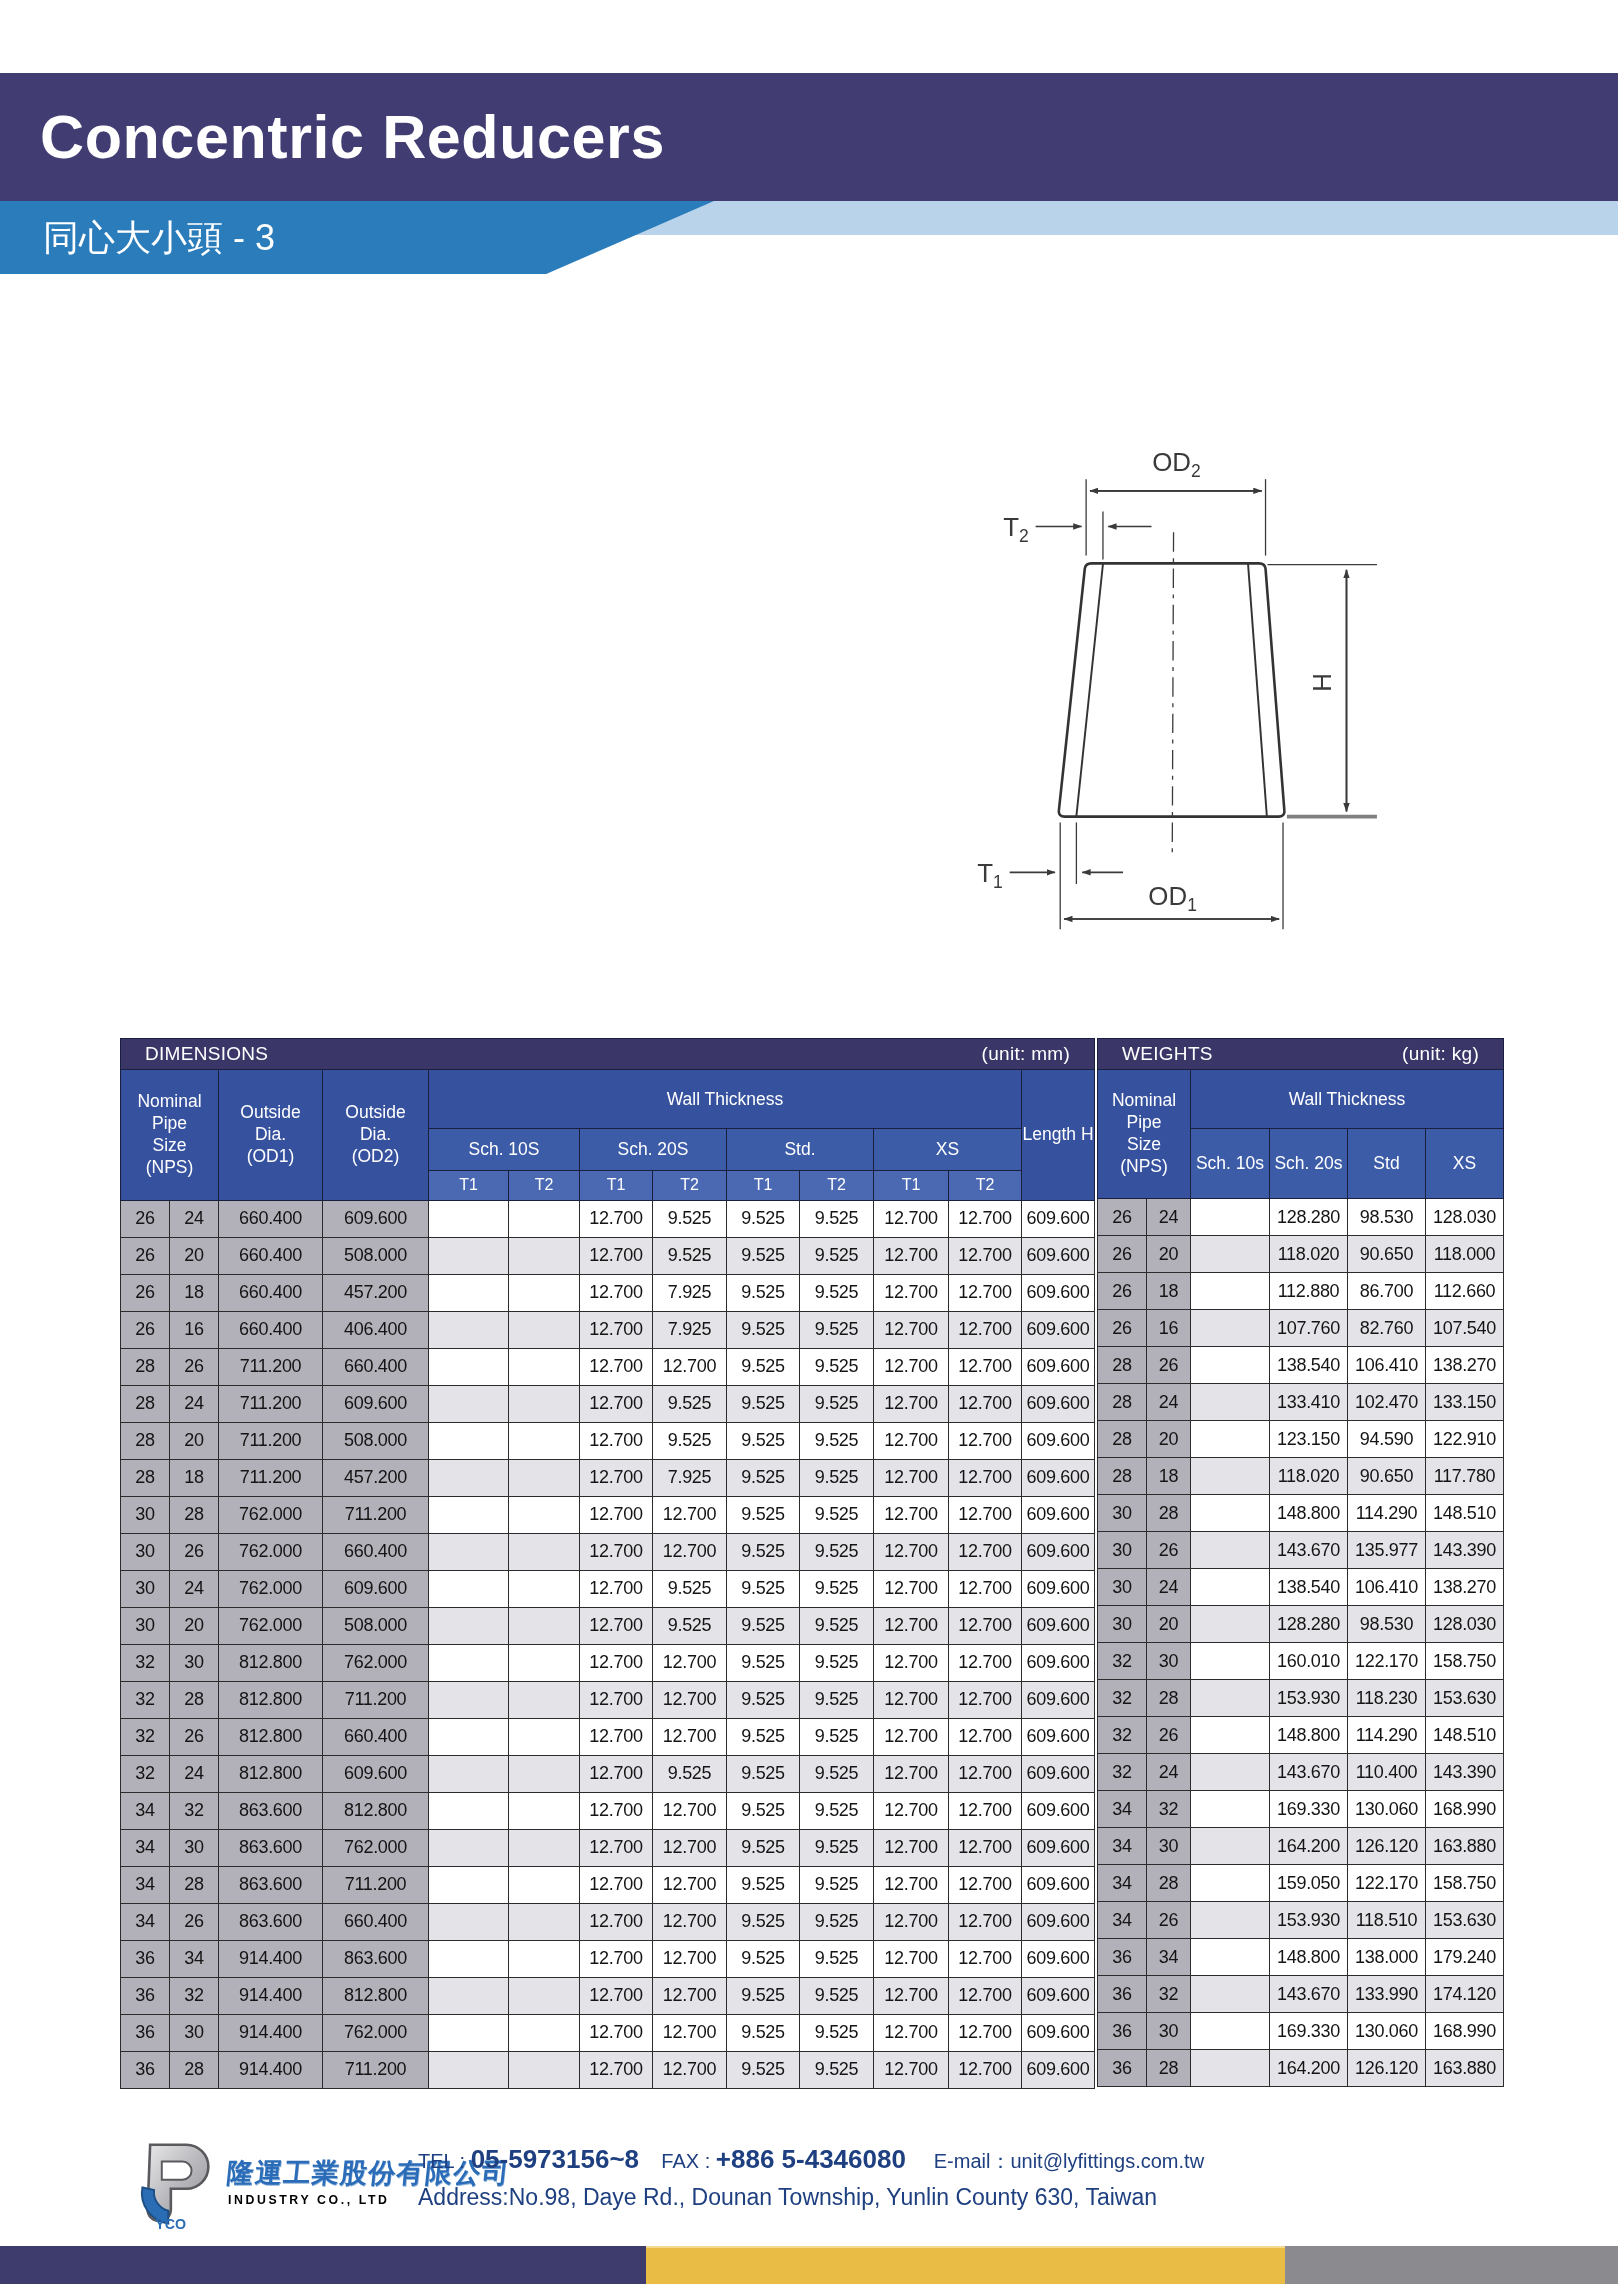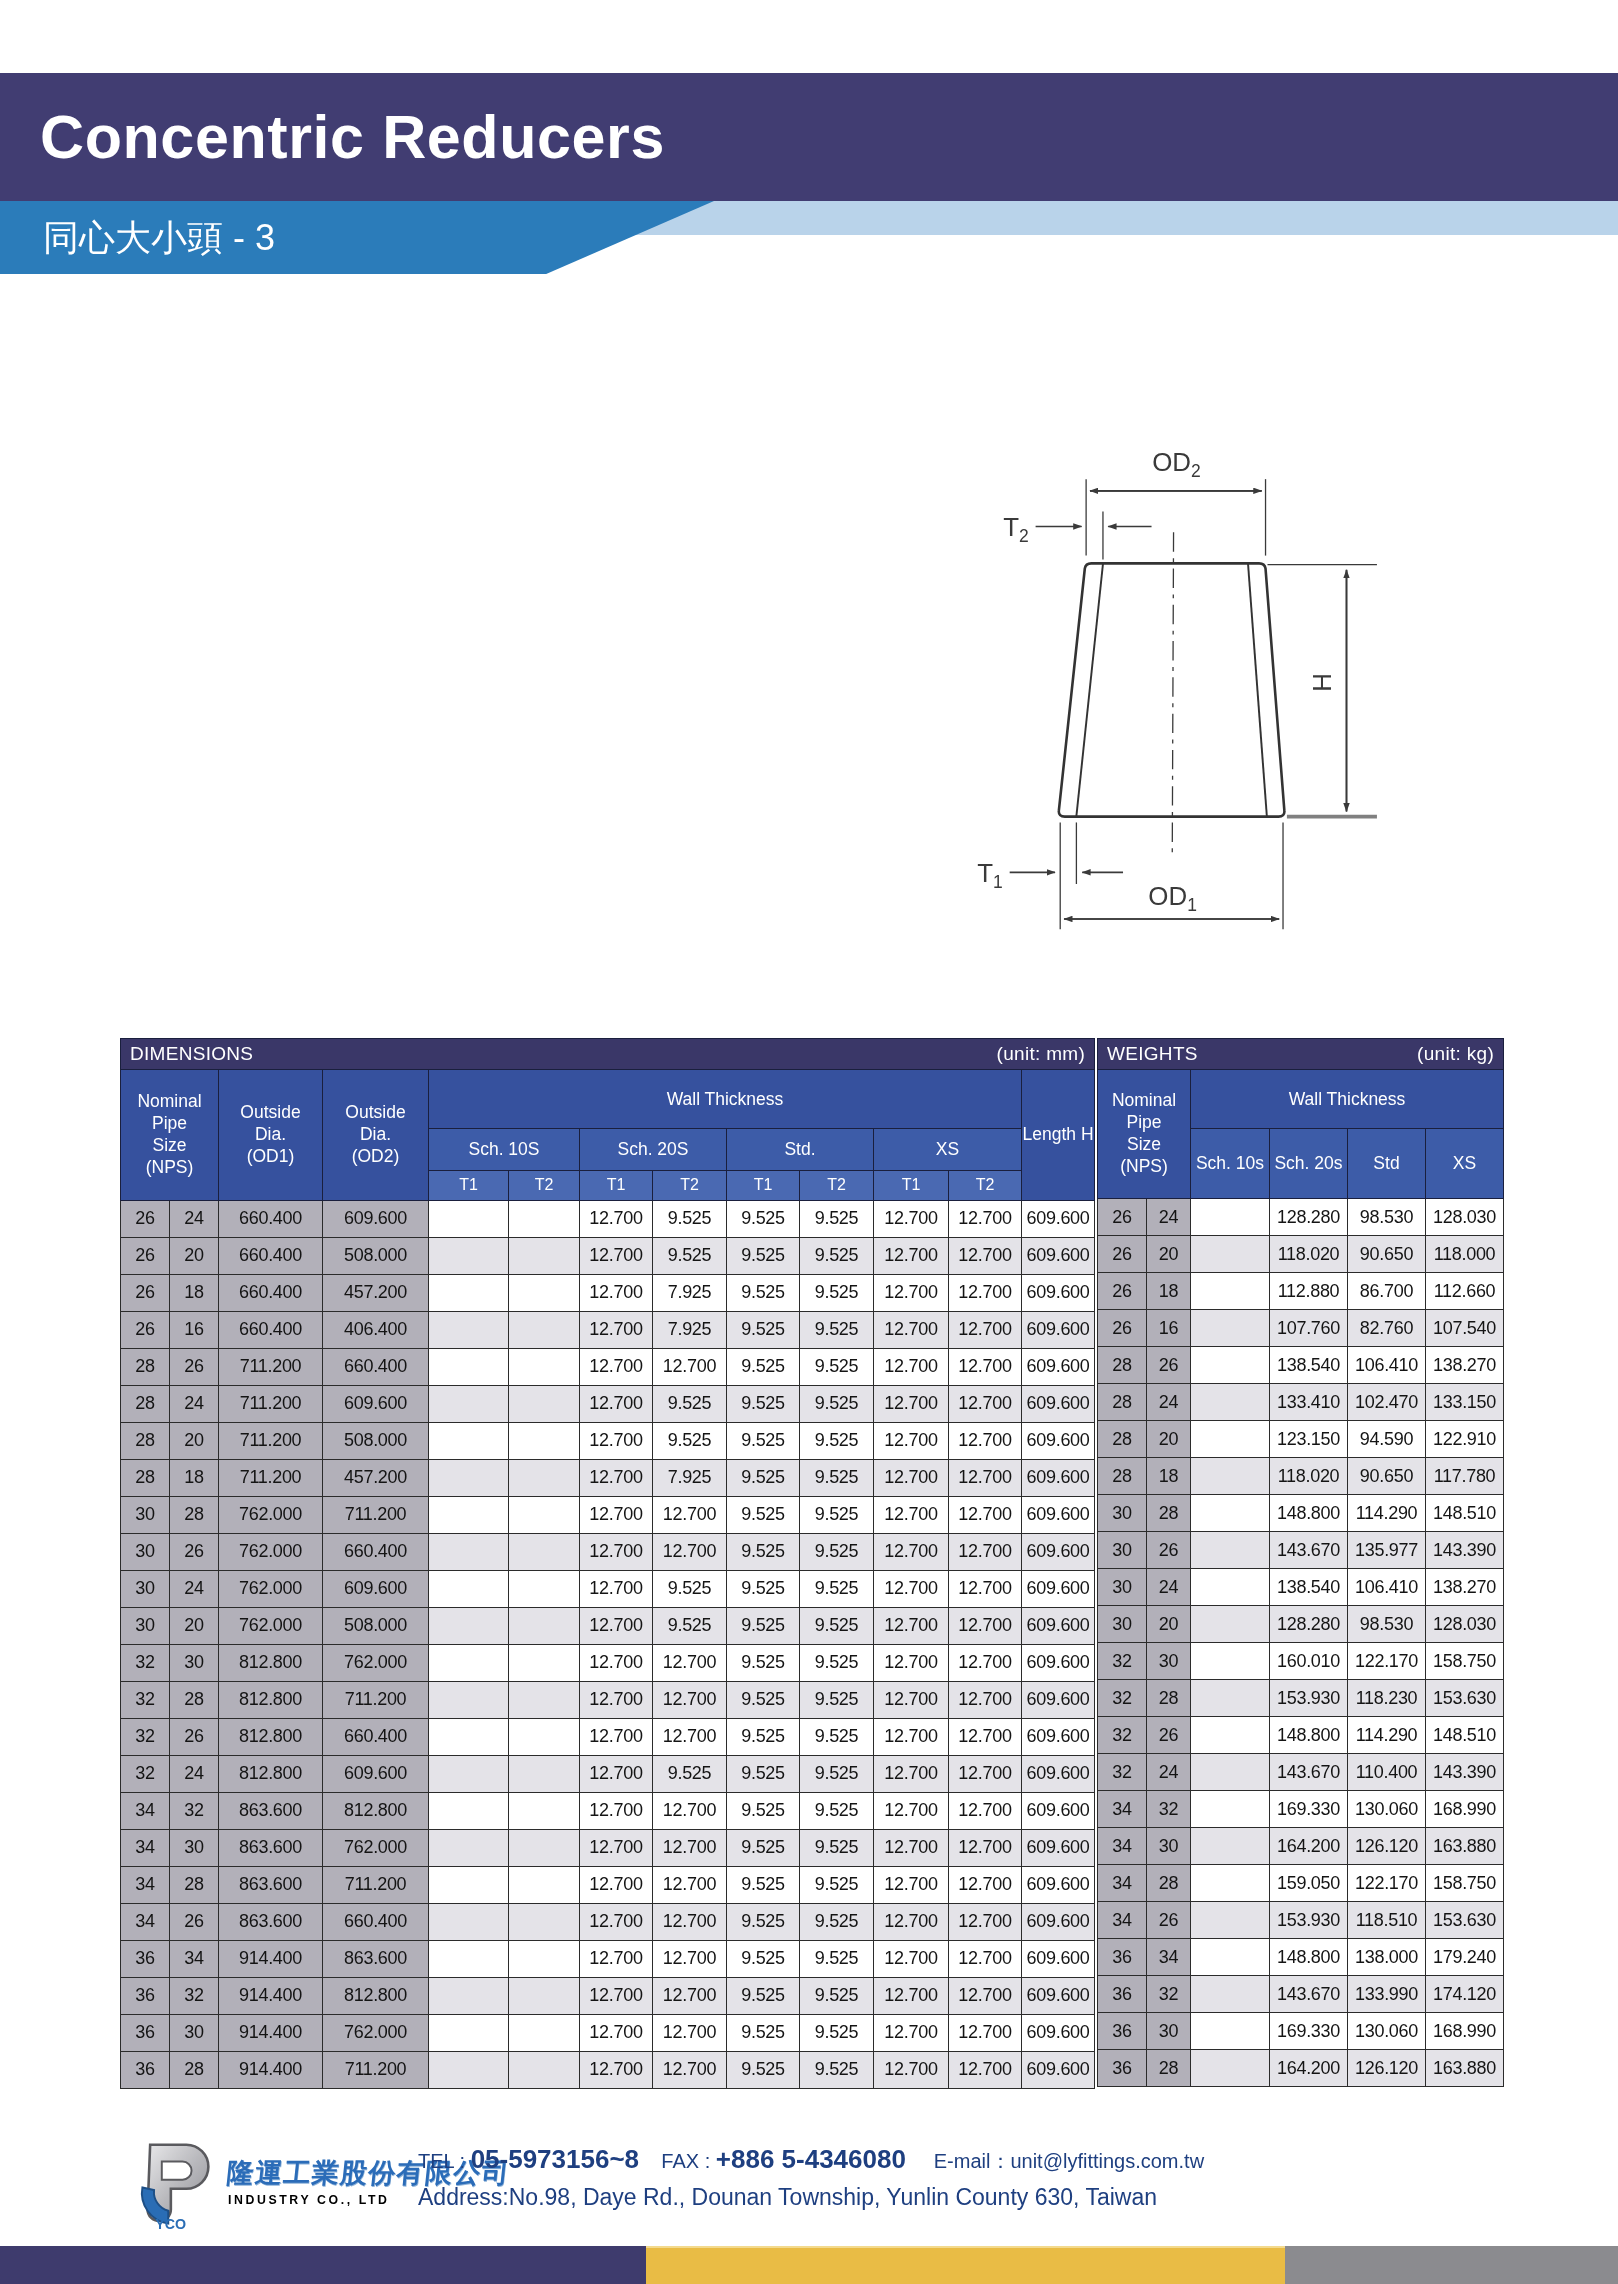--- a/index.html
+++ b/index.html
@@ -26,21 +26,21 @@
   .diagram text{fill:var(--diagram-ink);font-family:"Liberation Sans",sans-serif;font-size:40px;}
   .diagram .sub{font-size:27px;}
   
   table.spec{position:absolute;border-collapse:collapse;table-layout:fixed;
              font-family:"Liberation Sans",sans-serif;}
   table.spec th,table.spec td{border:1.3px solid var(--border-dark);padding:0;text-align:center;vertical-align:middle;}
   table.spec{border:1.9px solid #1d1d1d;}
   #dim-table{left:120px;top:1038px;width:974px;}
   #wt-table{left:1097px;top:1038px;width:405px;}
   .title-row th{background:var(--table-title-navy);height:30px;border:1.3px solid #14122e;}
-  .title-bar{display:flex;justify-content:space-between;align-items:center;padding:0 9px;color:#fff;
+  .title-bar{display:flex;justify-content:space-between;align-items:center;padding:0 24px;color:#fff;
              font-size:19px;font-weight:500;letter-spacing:0.3px;}
   thead th{background:var(--table-header-blue);color:#fff;font-weight:400;font-size:17.5px;border-color:#1a1f3d !important;}
   thead tr.r1 th{height:58px;}
   thead tr.r2 th{height:41px;background:var(--table-subheader-blue);}
   thead tr.r3 th{height:28.5px;background:var(--table-trow-blue);font-size:16px;}
   thead tr.wr2 th{height:69px;background:var(--table-subheader-blue);}
   thead th .multi{white-space:pre-line;line-height:1.25;}
   tbody td{height:36px;font-size:18px;letter-spacing:-0.3px;color:#141414;background:#fff;}
   #dim-table tbody td:nth-child(-n+4){background:var(--nps-gray);}
   #dim-table tbody tr:nth-child(even) td:nth-child(n+5){background:var(--row-alt);}

